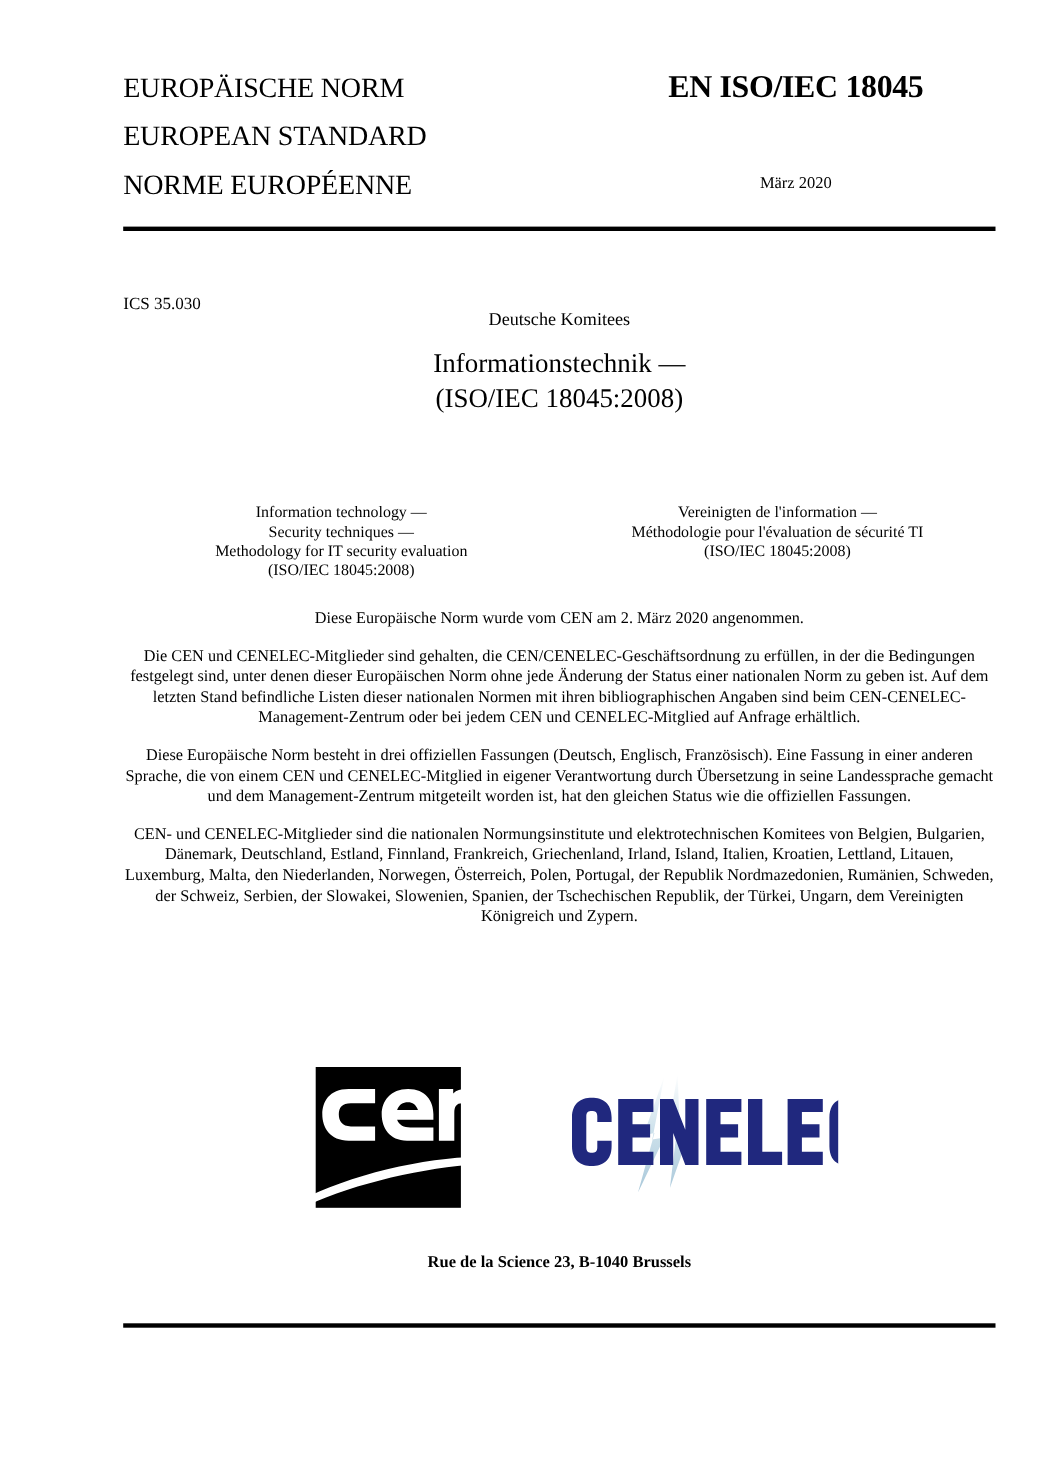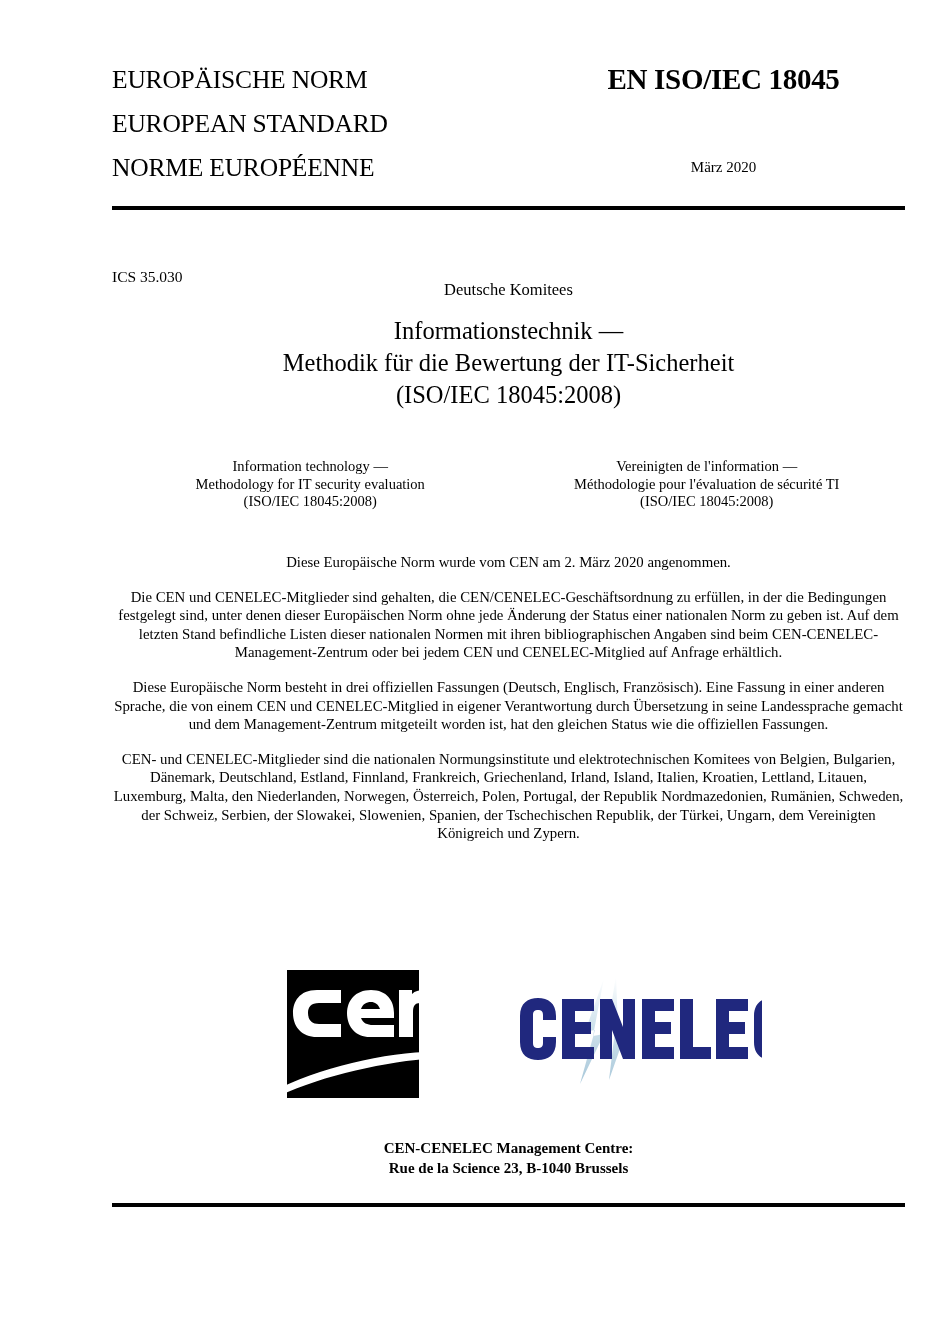--- a/index.html
+++ b/index.html
@@ -211,27 +211,27 @@
   </div>
 
   <div class="rule rule-top"></div>
 
   <div class="ics">ICS 35.030</div>
 
   <div class="version-label">Deutsche Komitees</div>
 
   <div class="main-title">
     <div>Informationstechnik —</div>
-    <div>Methodik für die Bewertung der IT-Sicherheit</div>
     <div>(ISO/IEC 18045:2008)</div>
   </div>
 
   <div class="bilingual">
     <div class="bi-col">
       <div>Information technology —</div>
+      <div>Security techniques —</div>
       <div>Methodology for IT security evaluation</div>
       <div>(ISO/IEC 18045:2008)</div>
     </div>
     <div class="bi-col">
       <div>Vereinigten de l'information —</div>
       <div>Méthodologie pour l'évaluation de sécurité TI</div>
       <div>(ISO/IEC 18045:2008)</div>
     </div>
   </div>
 
@@ -321,19 +321,18 @@
           <path d="M 204 23 L 236 23 L 236 35 L 217 35 L 217 46 L 233 46 L 233 58 L 217 58 L 217 71 L 236 71 L 236 83 L 204 83 Z"></path>
 
           <path d="M 242 40 C 242 27 250 22 260 22 C 270 22 278 27 278 40 L 278 44 L 265 44 L 265 39 C 265 35 263 34 260 34 C 257 34 255 35 255 39 L 255 67 C 255 71 257 72 260 72 C 263 72 265 71 265 67 L 265 61 L 278 61 L 278 66 C 278 79 270 84 260 84 C 250 84 242 79 242 66 Z"></path>
         </g>
       </svg>
     </div>
 
   </div>
 
   <div class="footer-address">
-    <div>CEN-CENELEC Management Centre:</div>
     <div>Rue de la Science 23, B-1040 Brussels</div>
   </div>
 
   <div class="rule rule-bottom"></div>
 
 </div>
 
 </body></html>

